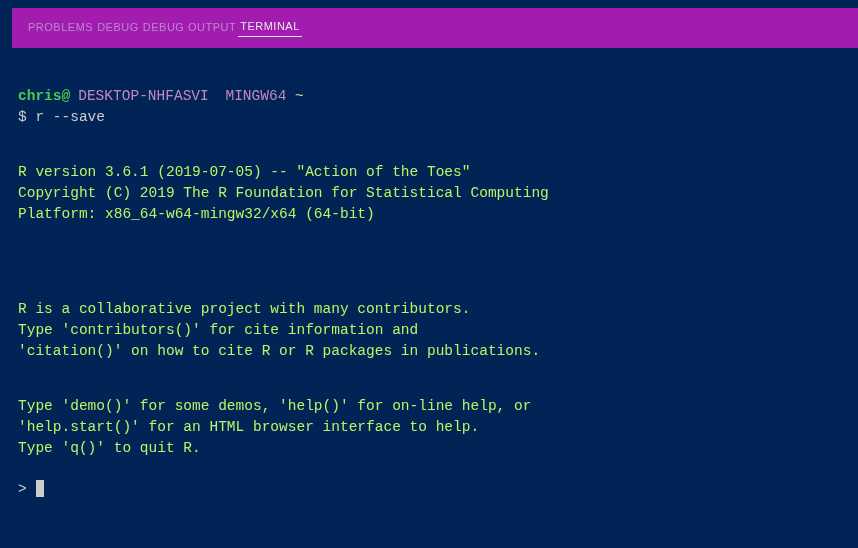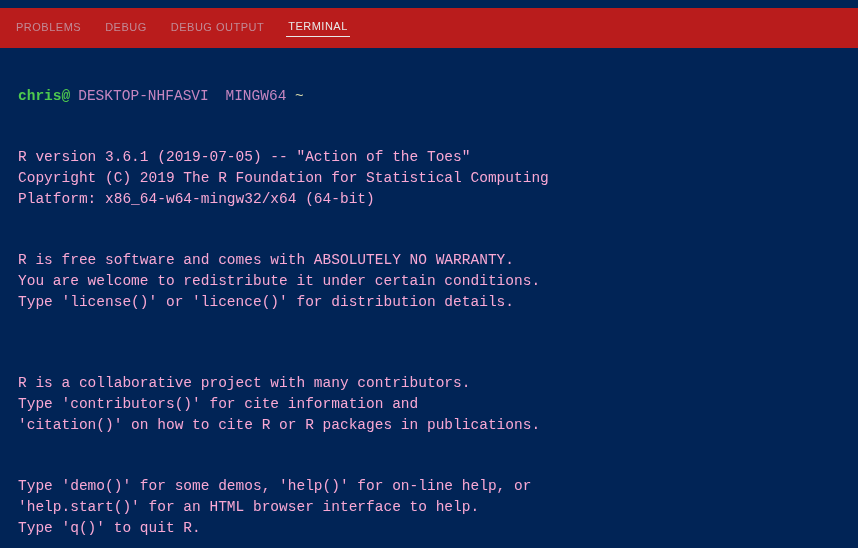--- a/index.html
+++ b/index.html
@@ -18,23 +18,23 @@
     }
     .top-bar {
       height: 8px;
       background: #012456;
       border-bottom: 1px solid transparent;
     }
     .tabs {
       display: flex;
       align-items: center;
       padding: 8px 14px 10px 14px;
-      gap: 20px;
       border-bottom: 1px solid rgba(0,0,0,0.0);
-      background: #b91c1c;
+      background: #a21caf;
+      margin-left: 12px;
     }
     .tab {
       color: rgba(200, 210, 230, 0.6);
       font-family: -apple-system, "Segoe UI", sans-serif;
       font-size: 11px;
       letter-spacing: 0.5px;
       cursor: pointer;
       padding: 4px 2px;
       user-select: none;
     }
@@ -49,23 +49,23 @@
       font-size: 14.5px;
     }
     .prompt-line {
       white-space: pre;
     }
     .user { color: #4EC94E; font-weight: bold; }
     .host { color: #C586C0; margin-left: 8px; }
     .tilde { color: #DCDCAA; }
     .cmd { color: #cccccc; }
     .output {
-      color: #f9a8d4;
+      color: #bef264;
       white-space: pre-wrap;
-      margin-top: 20px;
+      margin-top: 14px;
     }
     .r-prompt {
       color: #cccccc;
       white-space: pre;
     }
     .cursor {
       display: inline-block;
       width: 8px;
       height: 17px;
       background: #cccccc;
@@ -82,28 +82,26 @@
 <div class="tabs">
   <div class="tab">PROBLEMS</div>
   <div class="tab">DEBUG</div>
   <div class="tab">DEBUG OUTPUT</div>
   <div class="tab active">TERMINAL</div>
 </div>
 
 <div class="terminal-body">
   <div class="blank"></div>
   <div class="prompt-line"><span class="user">chris</span><span class="user">@</span><span class="host">DESKTOP-NHFASVI</span><span class="host"> MINGW64</span><span class="tilde"> ~</span></div>
+  <div class="prompt-line"><span class="cmd">$ </span><span class="cmd">r --save</span></div>
   <div class="blank"></div>
   <div class="output">R version 3.6.1 (2019-07-05) -- "Action of the Toes"
 Copyright (C) 2019 The R Foundation for Statistical Computing
 Platform: x86_64-w64-mingw32/x64 (64-bit)</div>
   <div class="blank"></div>
-  <div class="output">R is free software and comes with ABSOLUTELY NO WARRANTY.
-You are welcome to redistribute it under certain conditions.
-Type 'license()' or 'licence()' for distribution details.</div>
   <div class="blank"></div>
   <div class="blank"></div>
   <div class="output">R is a collaborative project with many contributors.
 Type 'contributors()' for cite information and
 'citation()' on how to cite R or R packages in publications.</div>
   <div class="blank"></div>
   <div class="output">Type 'demo()' for some demos, 'help()' for on-line help, or
 'help.start()' for an HTML browser interface to help.
 Type 'q()' to quit R.</div>
   <div class="blank"></div>

